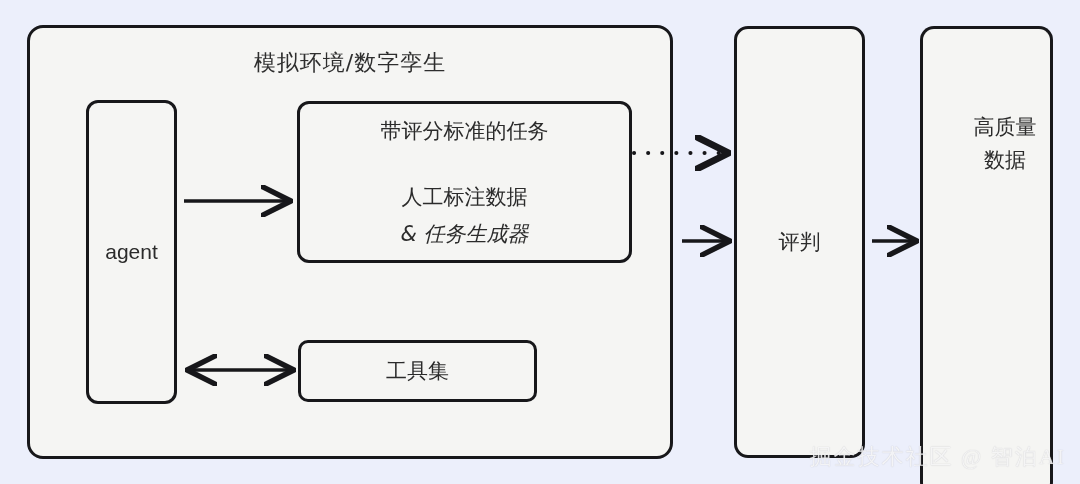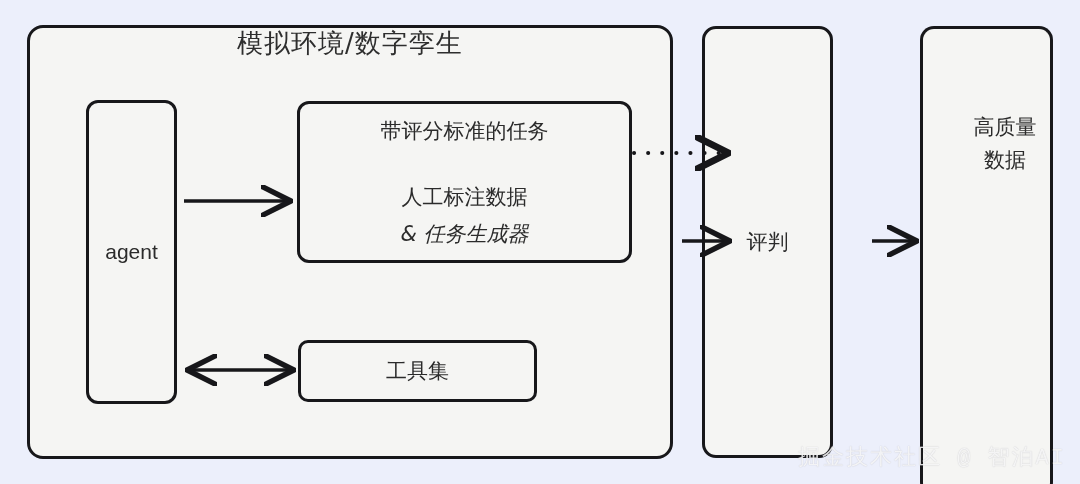--- a/index.html
+++ b/index.html
@@ -35,21 +35,22 @@
   }
   .box-outer {
     left: 27px;
     top: 25px;
     width: 646px;
     height: 434px;
     border-radius: 16px;
     justify-content: flex-start;
   }
   .outer-title {
-    font-size: 26px;
+    margin-top: 22px;
+    font-size: 22px;
     letter-spacing: 1px;
     color: #2e2e2e;
     line-height: 1.2;
     font-family: "DejaVu Sans", "Liberation Sans", sans-serif;
   }
   .box-agent {
     left: 86px;
     top: 100px;
     width: 91px;
     height: 304px;
@@ -89,21 +90,21 @@
     top: 340px;
     width: 239px;
     height: 62px;
     border-radius: 10px;
   }
   .tools-label {
     font-size: 21px;
     font-family: "DejaVu Sans", "Liberation Sans", sans-serif;
   }
   .box-judge {
-    left: 702px;
+    left: 734px;
     top: 26px;
     width: 131px;
     height: 432px;
     border-radius: 14px;
   }
   .judge-label {
     font-size: 21px;
     font-family: "DejaVu Sans", "Liberation Sans", sans-serif;
   }
   .box-output {
@@ -133,21 +134,21 @@
   }
   .watermark {
     position: absolute;
     right: 14px;
     bottom: 12px;
     font-size: 22px;
     color: rgba(255,255,255,0.82);
     letter-spacing: 2px;
     white-space: nowrap;
     text-shadow: 0 0 1px rgba(120,120,130,0.45);
-    font-family: Liberation Mono, monospace;
+    font-family: Liberation Serif, serif;
     mix-blend-mode: normal;
   }
 </style>
 </head>
 <body>
 
 <div id="diagram-root">
 
   <div class="box box-outer">
     <div class="outer-title">模拟环境/数字孪生</div>

